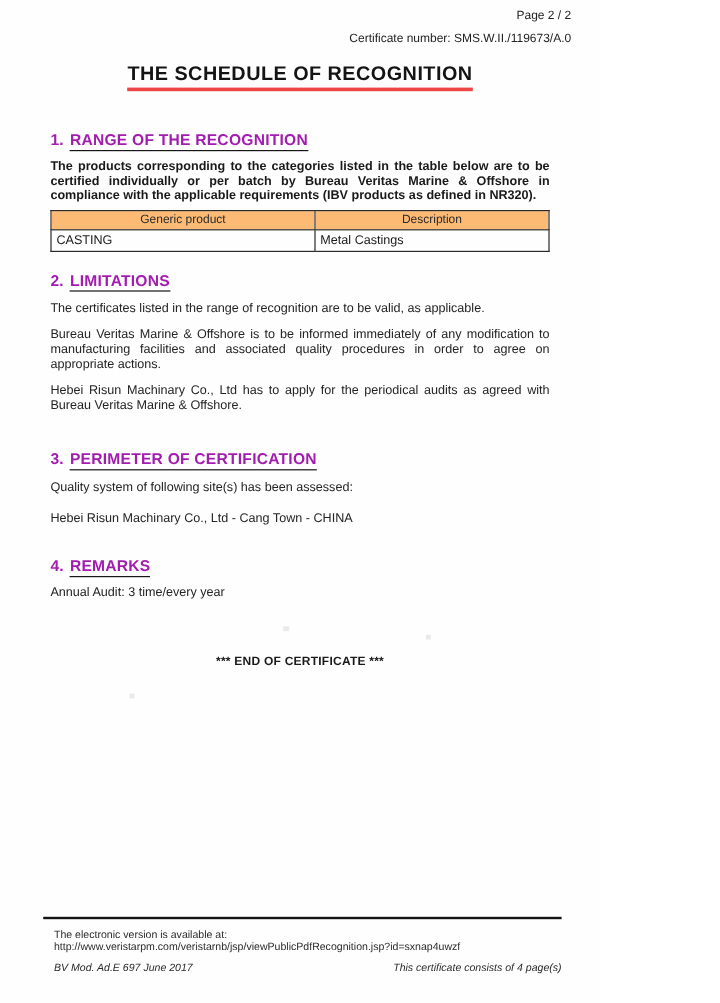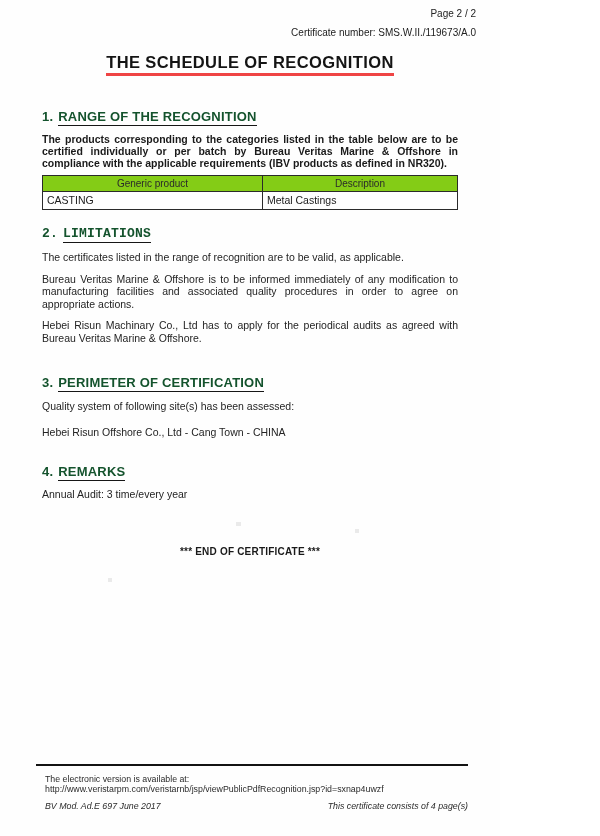--- a/index.html
+++ b/index.html
@@ -37,21 +37,21 @@
     border-bottom: 3px solid #ef4444;
     padding-bottom: 1px;
   }
 
   .content { padding: 0 42px; }
 
   h2.sec-heading {
     margin-top: 30px;
     font-size: 13px;
     font-weight: bold;
-    color: #14532d;
+    color: #a21caf;
     letter-spacing: 0.2px;
   }
   h2.sec-heading .hnum { margin-right: 5px; }
   h2.sec-heading .hu {
     border-bottom: 1.8px solid #161616;
     padding-bottom: 1px;
   }
   h2.first { margin-top: 33px; }
 
   .intro {
@@ -69,21 +69,21 @@
     border-collapse: collapse;
     table-layout: fixed;
   }
   table.products th, table.products td {
     border: 1.4px solid #2a2a2a;
     font-weight: normal;
     overflow: hidden;
     white-space: nowrap;
   }
   table.products th {
-    background: #84cc16;
+    background: #fdba74;
     font-size: 10px;
     text-align: center;
     padding: 2px 3px;
     color: #2a2a2a;
   }
   table.products td {
     font-size: 10.5px;
     padding: 2px 4px 3px 4px;
     color: #1a1a1a;
   }
@@ -173,30 +173,30 @@
         </tr>
       </thead>
       <tbody>
         <tr>
           <td>CASTING</td>
           <td>Metal Castings</td>
         </tr>
       </tbody>
     </table>
 
-    <h2 class="sec-heading" style="margin-top:16px;font-family:Liberation Mono, monospace;"><span class="hnum">2.</span><span class="hu">LIMITATIONS</span></h2>
+    <h2 class="sec-heading" style="margin-top:16px;"><span class="hnum">2.</span><span class="hu">LIMITATIONS</span></h2>
 
     <p class="body-line">The certificates listed in the range of recognition are to be valid, as applicable.</p>
     <p class="body-line" style="margin-top:9px;">Bureau Veritas Marine &amp; Offshore is to be informed immediately of any modification to manufacturing facilities and associated quality procedures in order to agree on appropriate actions.</p>
     <p class="body-line" style="margin-top:9px;">Hebei Risun Machinary Co., Ltd has to apply for the periodical audits as agreed with Bureau Veritas Marine &amp; Offshore.</p>
 
     <h2 class="sec-heading" style="margin-top:31px;"><span class="hnum">3.</span><span class="hu">PERIMETER OF CERTIFICATION</span></h2>
 
     <p class="body-line">Quality system of following site(s) has been assessed:</p>
-    <p class="body-line" style="margin-top:13px;">Hebei Risun Offshore Co., Ltd - Cang Town - CHINA</p>
+    <p class="body-line" style="margin-top:13px;">Hebei Risun Machinary Co., Ltd - Cang Town - CHINA</p>
 
     <h2 class="sec-heading" style="margin-top:26px;"><span class="hnum">4.</span><span class="hu">REMARKS</span></h2>
 
     <div class="remarks-block">
       <p class="body-line">Annual Audit: 3 time/every year</p>
     </div>
 
     <div class="end-marker">*** END OF CERTIFICATE ***</div>
 
   </div>

